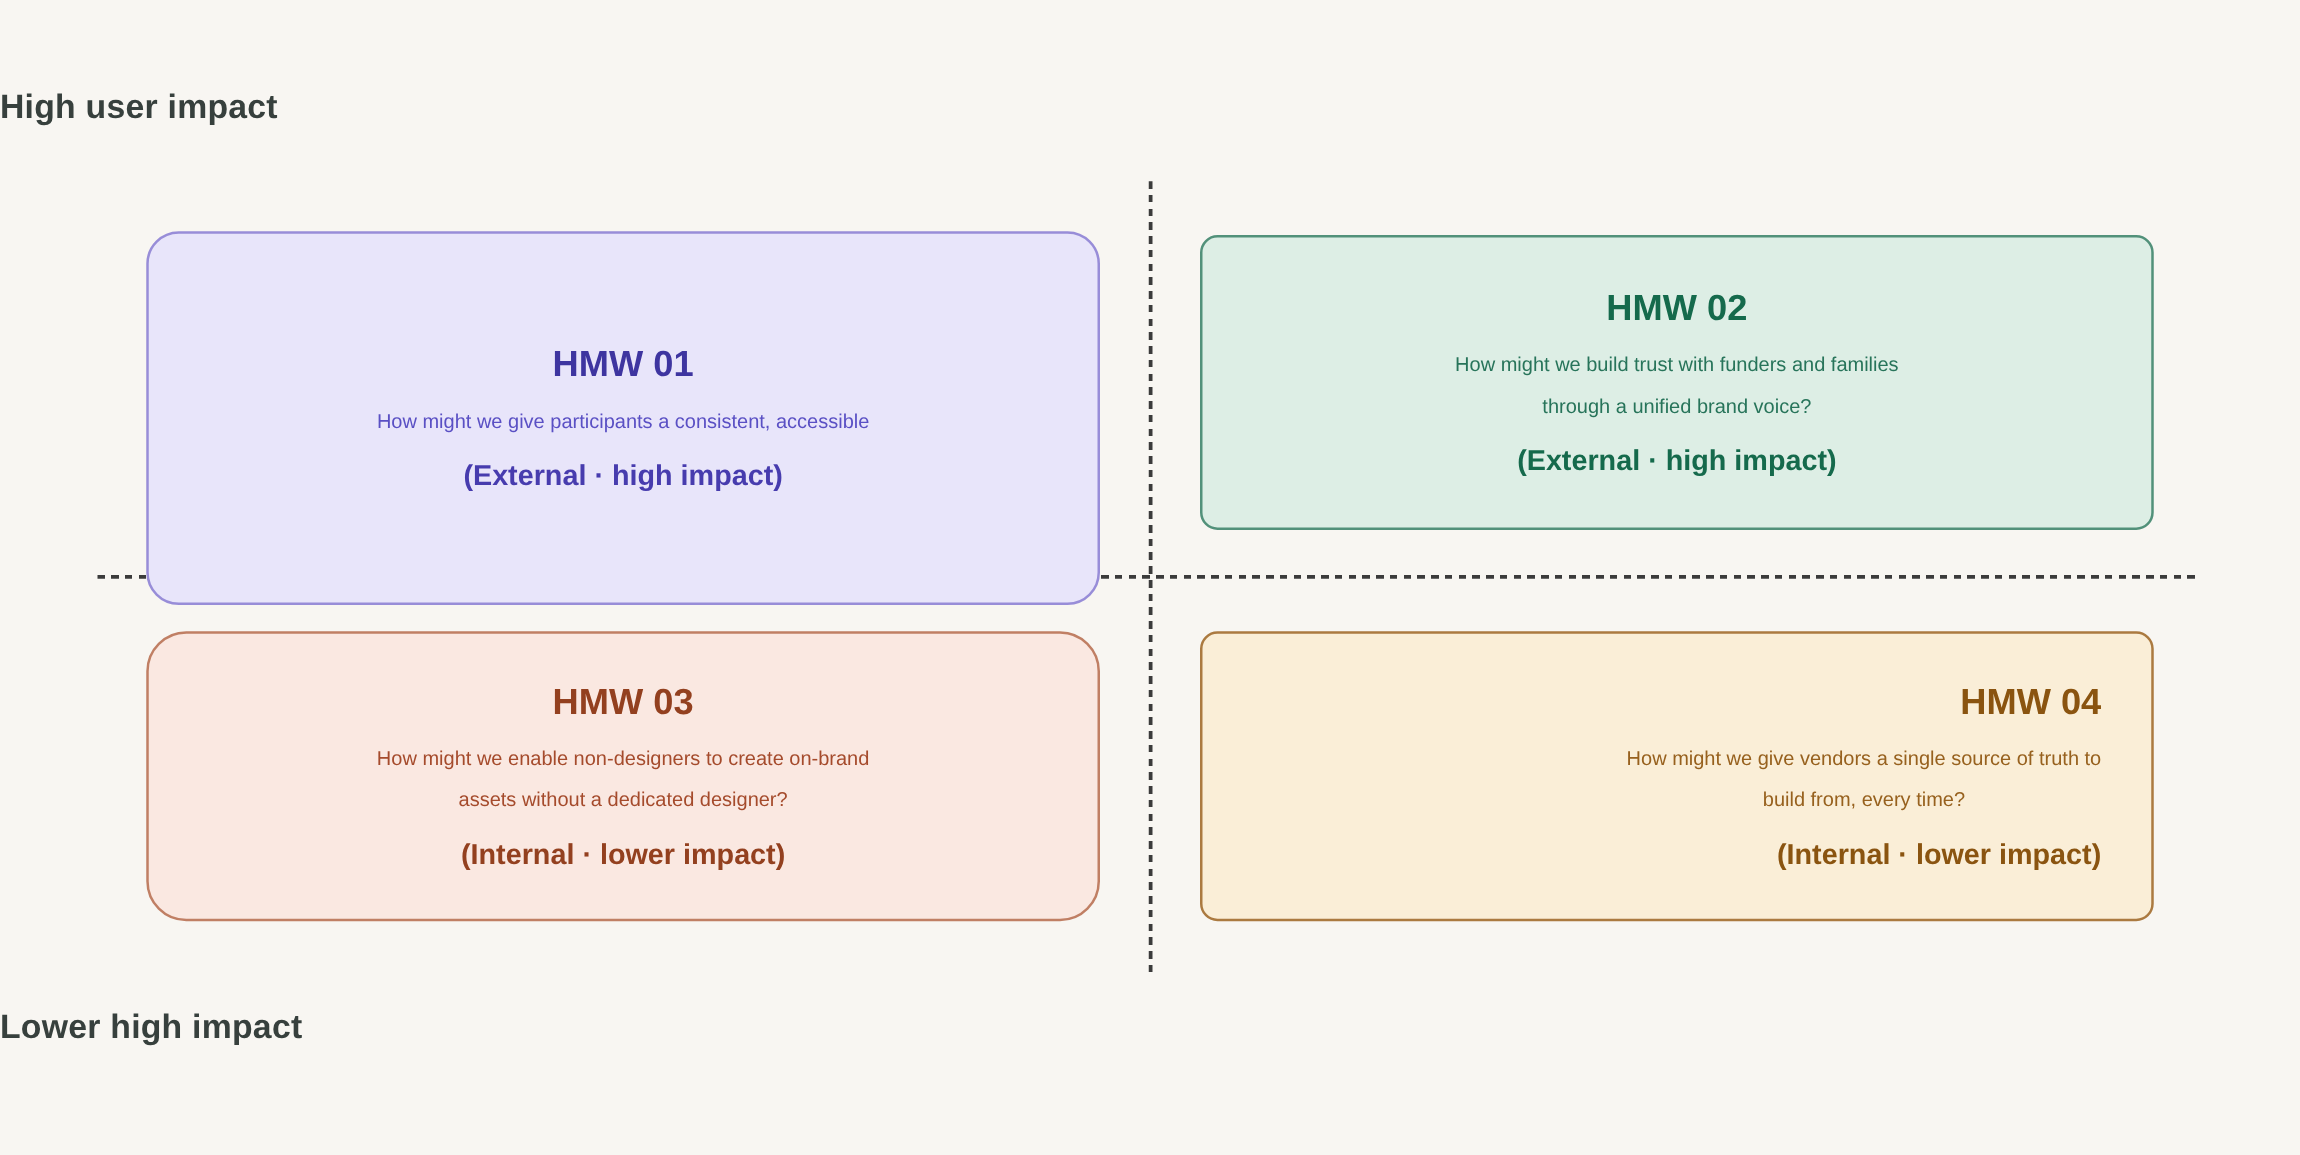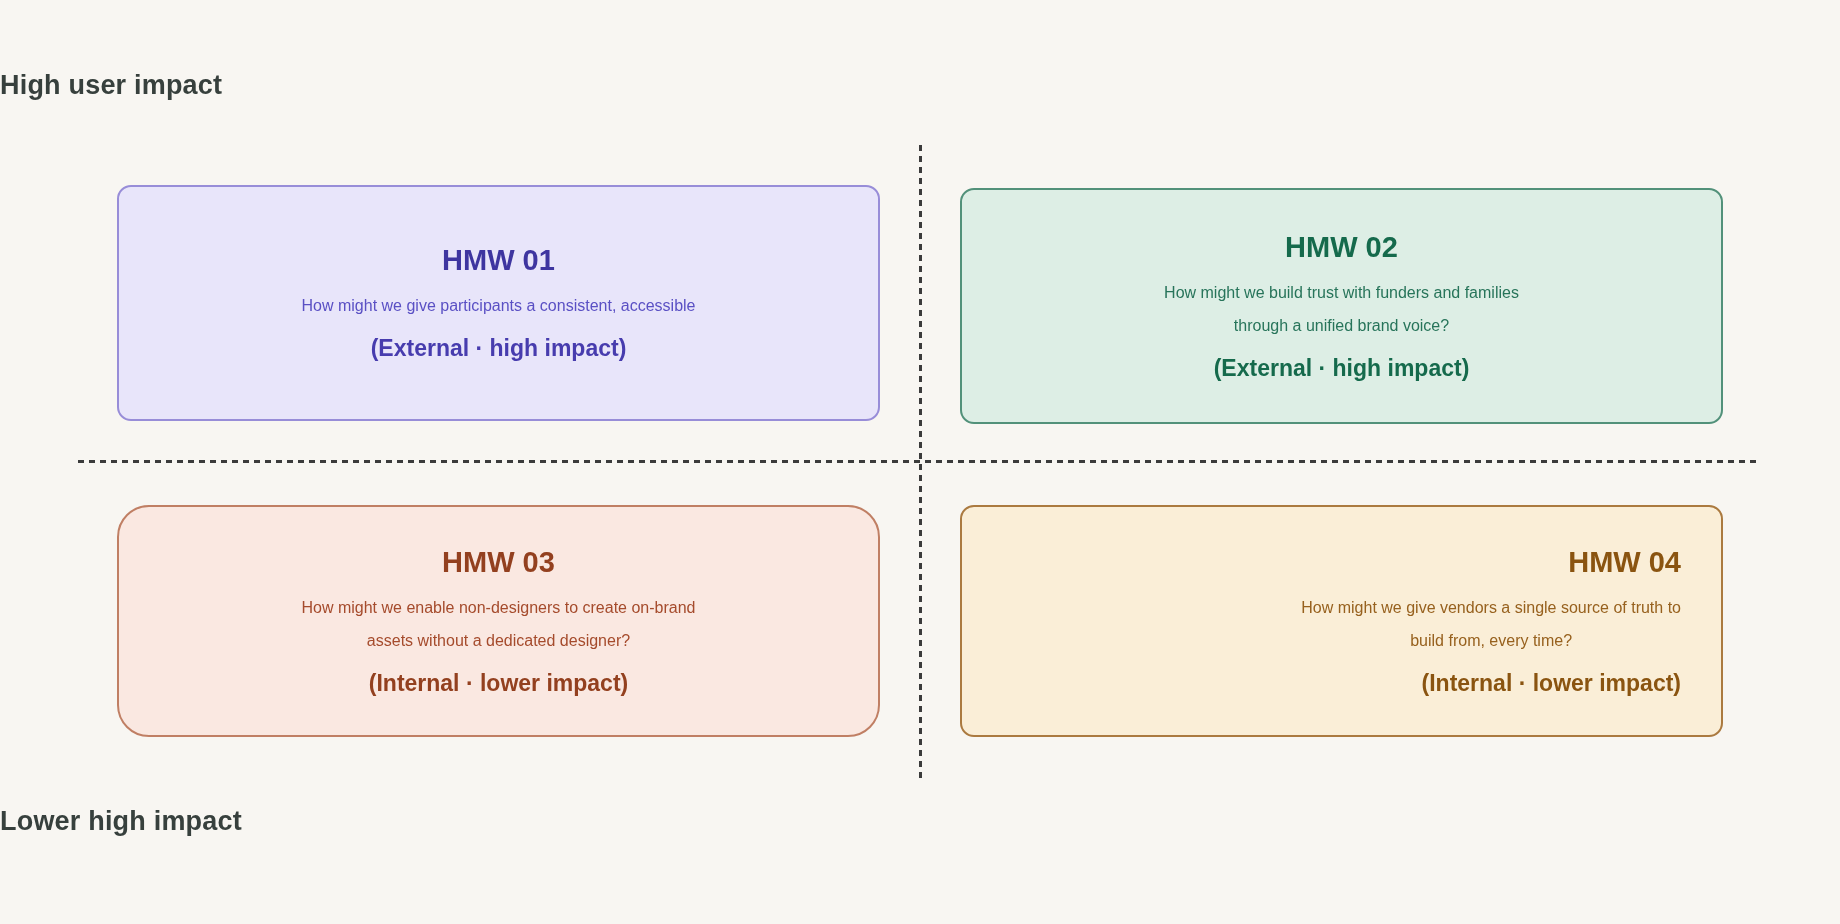--- a/index.html
+++ b/index.html
@@ -66,21 +66,21 @@
     border-radius: 14px;
     border: 2px solid var(--border, #999);
     background: var(--bg, #eee);
     display: flex;
     flex-direction: column;
     justify-content: center;
     align-items: center;
     text-align: center;
     padding: 20px 40px;
   }
-  .card.pos-tl { left: 117px; top: 185px; height: 236px; }
+  .card.pos-tl { left: 117px; top: 185px; height: 299px; border-radius: 26px; }
   .card.pos-tr { left: 960px; top: 188px; height: 236px; }
   .card.pos-bl { left: 117px; top: 505px; height: 232px; border-radius: 32px; }
   .card.pos-br { left: 960px; top: 505px; height: 232px; align-items: flex-end; }
 
   .card-title {
     margin: 0 0 12px 0;
     font-size: 29px;
     font-weight: 700;
     color: var(--title, #222);
   }

